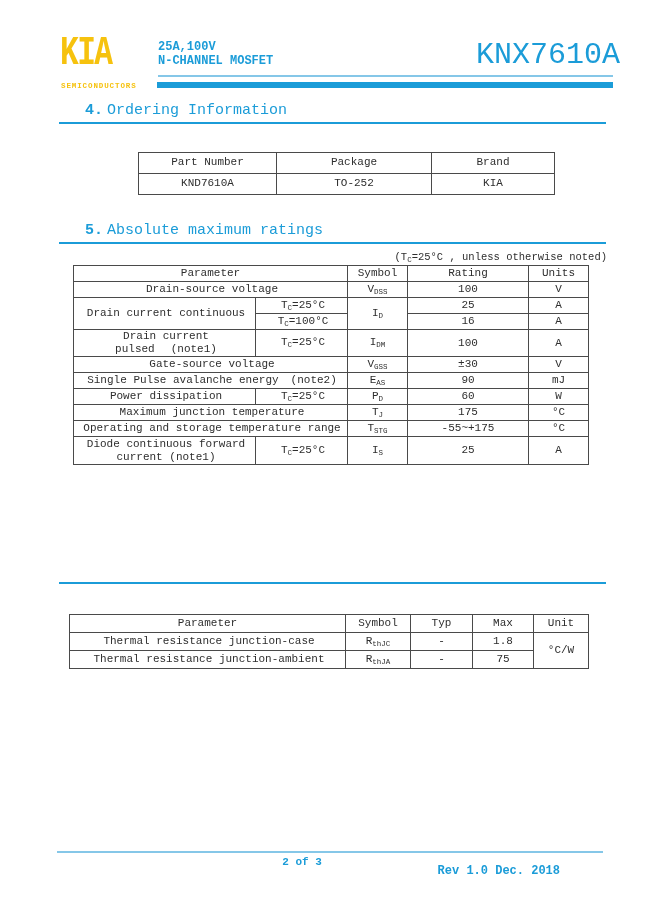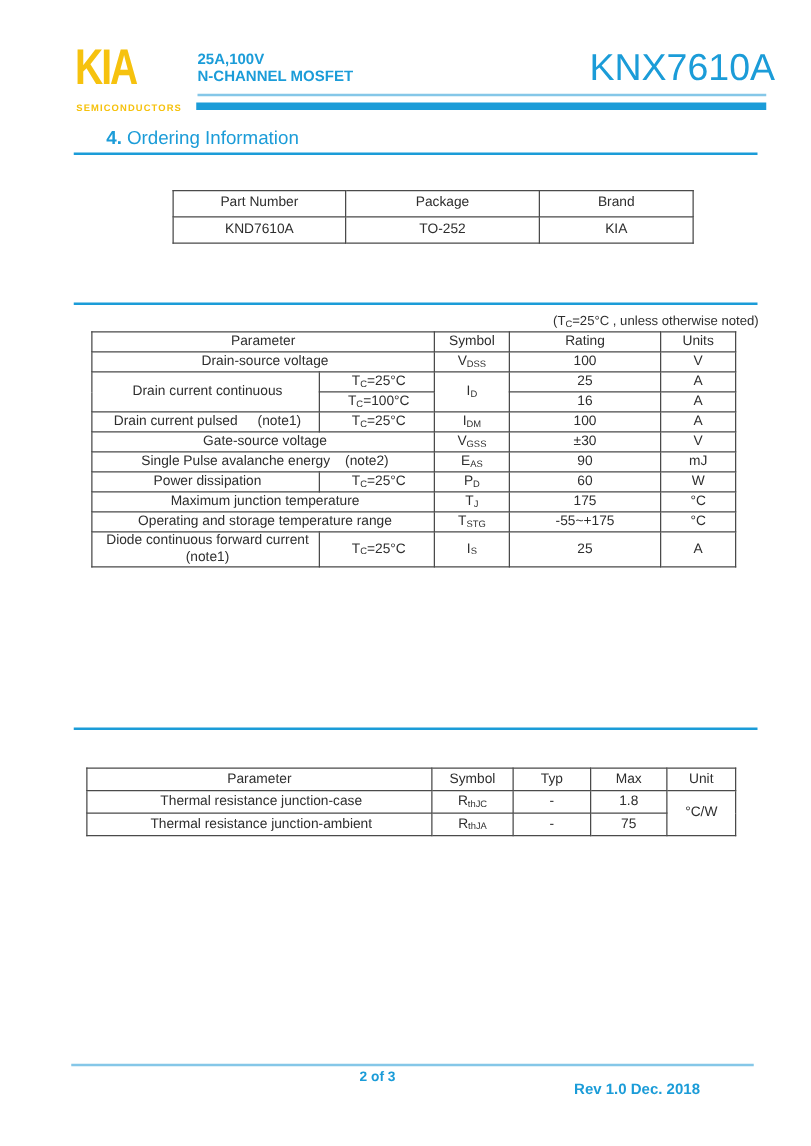--- a/index.html
+++ b/index.html
@@ -5,21 +5,21 @@
   :root{
     --accent:#1b9cd8;
     --accent-light:#85c7e8;
     --yellow:#f6c20e;
     --ink:#2e2e2e;
     --line:#4a4a4a;
   }
   html,body{margin:0;padding:0;background:#e9e9e9;}
   .page{
     position:relative;width:649px;height:917px;background:#ffffff;
-    font-family:Liberation Sans, sans-serif;color:var(--ink);
+    font-family:Liberation Mono, monospace;color:var(--ink);
     margin:0 auto;overflow:hidden;
   }
   .abs{position:absolute;}
 
   
   .logo{
     left:60px;top:34px;font-size:40px;font-weight:bold;color:var(--yellow);
     letter-spacing:-2px;line-height:1;transform:scaleX(0.78);transform-origin:left top;
   }
   .logo-caption{
@@ -95,20 +95,23 @@
       <td>Brand</td>
     </tr>
     <tr>
       <td>KND7610A</td>
       <td>TO-252</td>
       <td>KIA</td>
     </tr>
   </tbody>
     </table>
 
+  <div class="abs sec-heading" style="top:222px;">
+    <span class="sec-num">5.</span><span>Absolute maximum ratings</span>
+  </div>
   <div class="abs sec-rule" style="top:242px;"></div>
 
   <div class="abs cond-note"><span>(T</span><span class="sub">C</span><span>=25°C , unless otherwise noted)</span></div>
 
   <table class="tbl" style="left:73px;top:265px;width:515px;">
     <colgroup>
         <col style="width:182px">
         <col style="width:92px">
         <col style="width:60px">
         <col style="width:121px">

